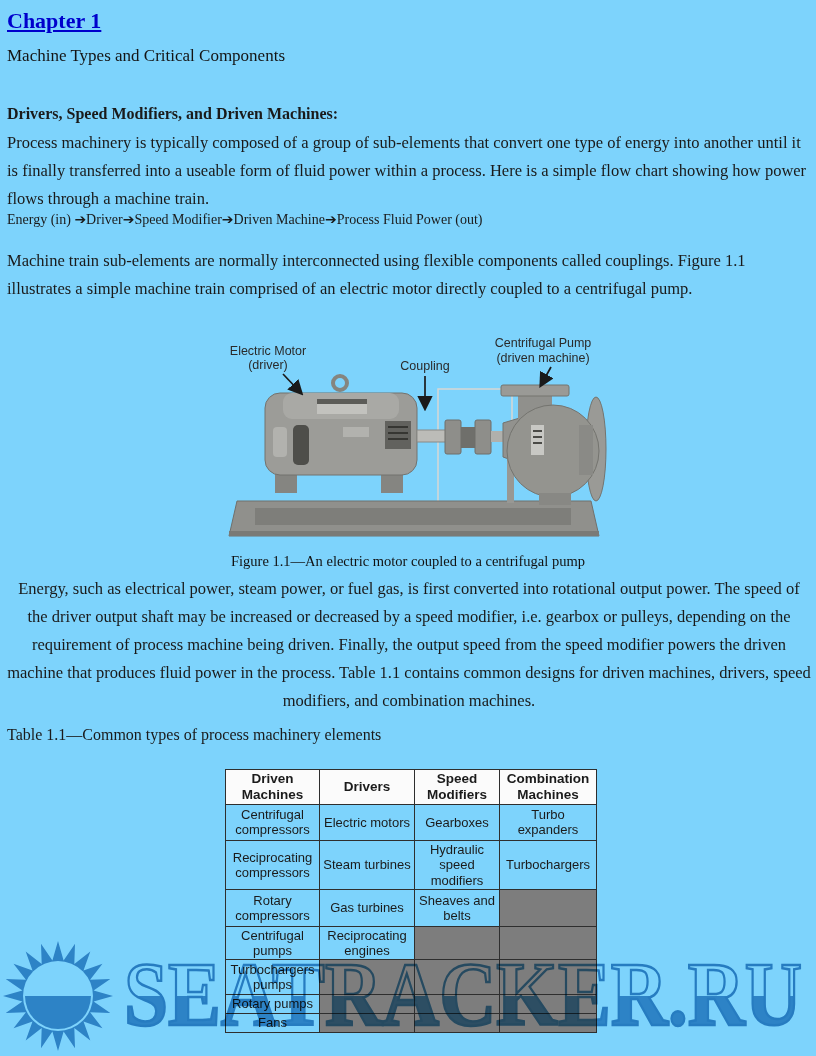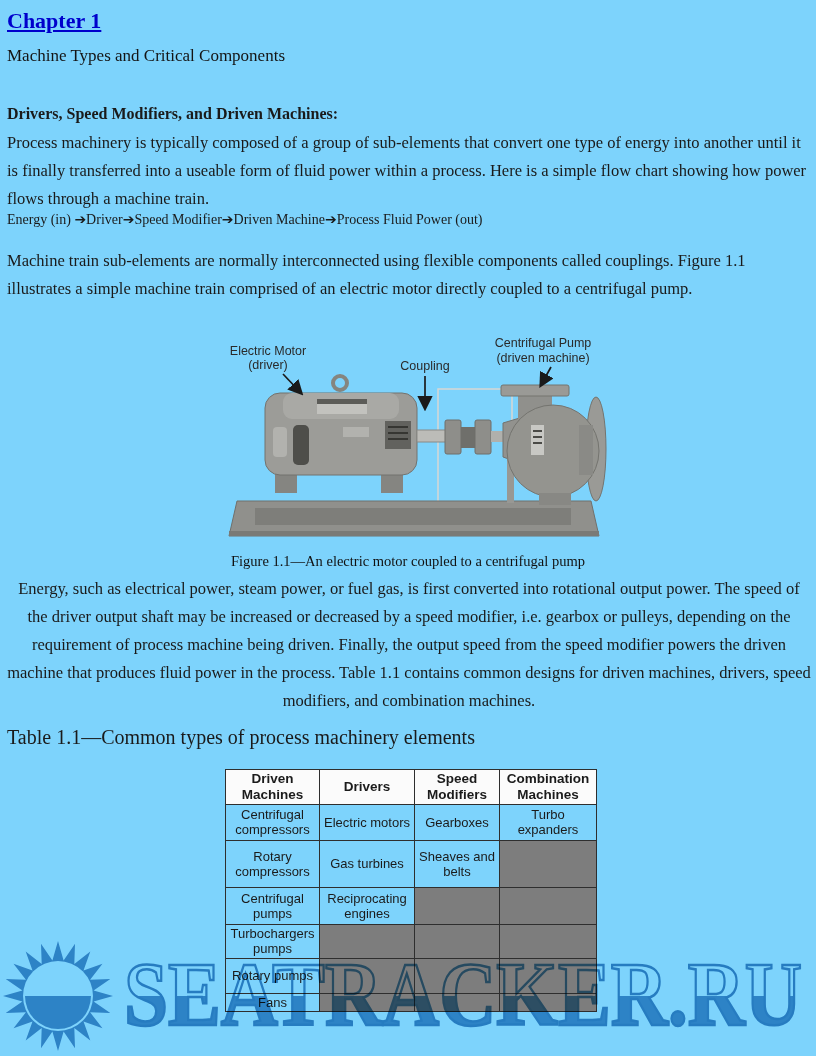--- a/index.html
+++ b/index.html
@@ -35,21 +35,21 @@
   .p1{top:129px;}
   .flow-line{
     left:7px;top:211px;width:804px;
     font-size:14px;
     font-family:"Liberation Serif","DejaVu Sans",serif;
   }
   .p2{top:247px;}
   .p3{top:575px;text-align:center;}
   .table-title{
     left:7px;top:726px;
-    font-size:20px;
+    font-size:16px;
   }
   .figure-caption{
     left:0;top:541px;width:816px;
     text-align:center;
     font-size:14.5px;color:#111;margin-top:12px;
   }
   .figure-svg{left:213px;top:331px;}
   .fig-label{
     font-family:"Liberation Sans","DejaVu Sans",sans-serif;
     font-size:12.5px;fill:#2a2a2a;
@@ -177,20 +177,26 @@
       </tr>
     </thead>
     <tbody>
       <tr>
         <td>Centrifugal compressors</td>
         <td>Electric motors</td>
         <td>Gearboxes</td>
         <td>Turbo expanders</td>
       </tr>
       <tr>
+        <td>Reciprocating compressors</td>
+        <td>Steam turbines</td>
+        <td>Hydraulic speed modifiers</td>
+        <td>Turbochargers</td>
+      </tr>
+      <tr>
         <td>Rotary compressors</td>
         <td>Gas turbines</td>
         <td>Sheaves and belts</td>
         <td style="background: rgb(125, 125, 125);"></td>
       </tr>
       <tr>
         <td>Centrifugal pumps</td>
         <td>Reciprocating engines</td>
         <td style="background: rgb(125, 125, 125);"></td>
         <td style="background: rgb(125, 125, 125);"></td>

